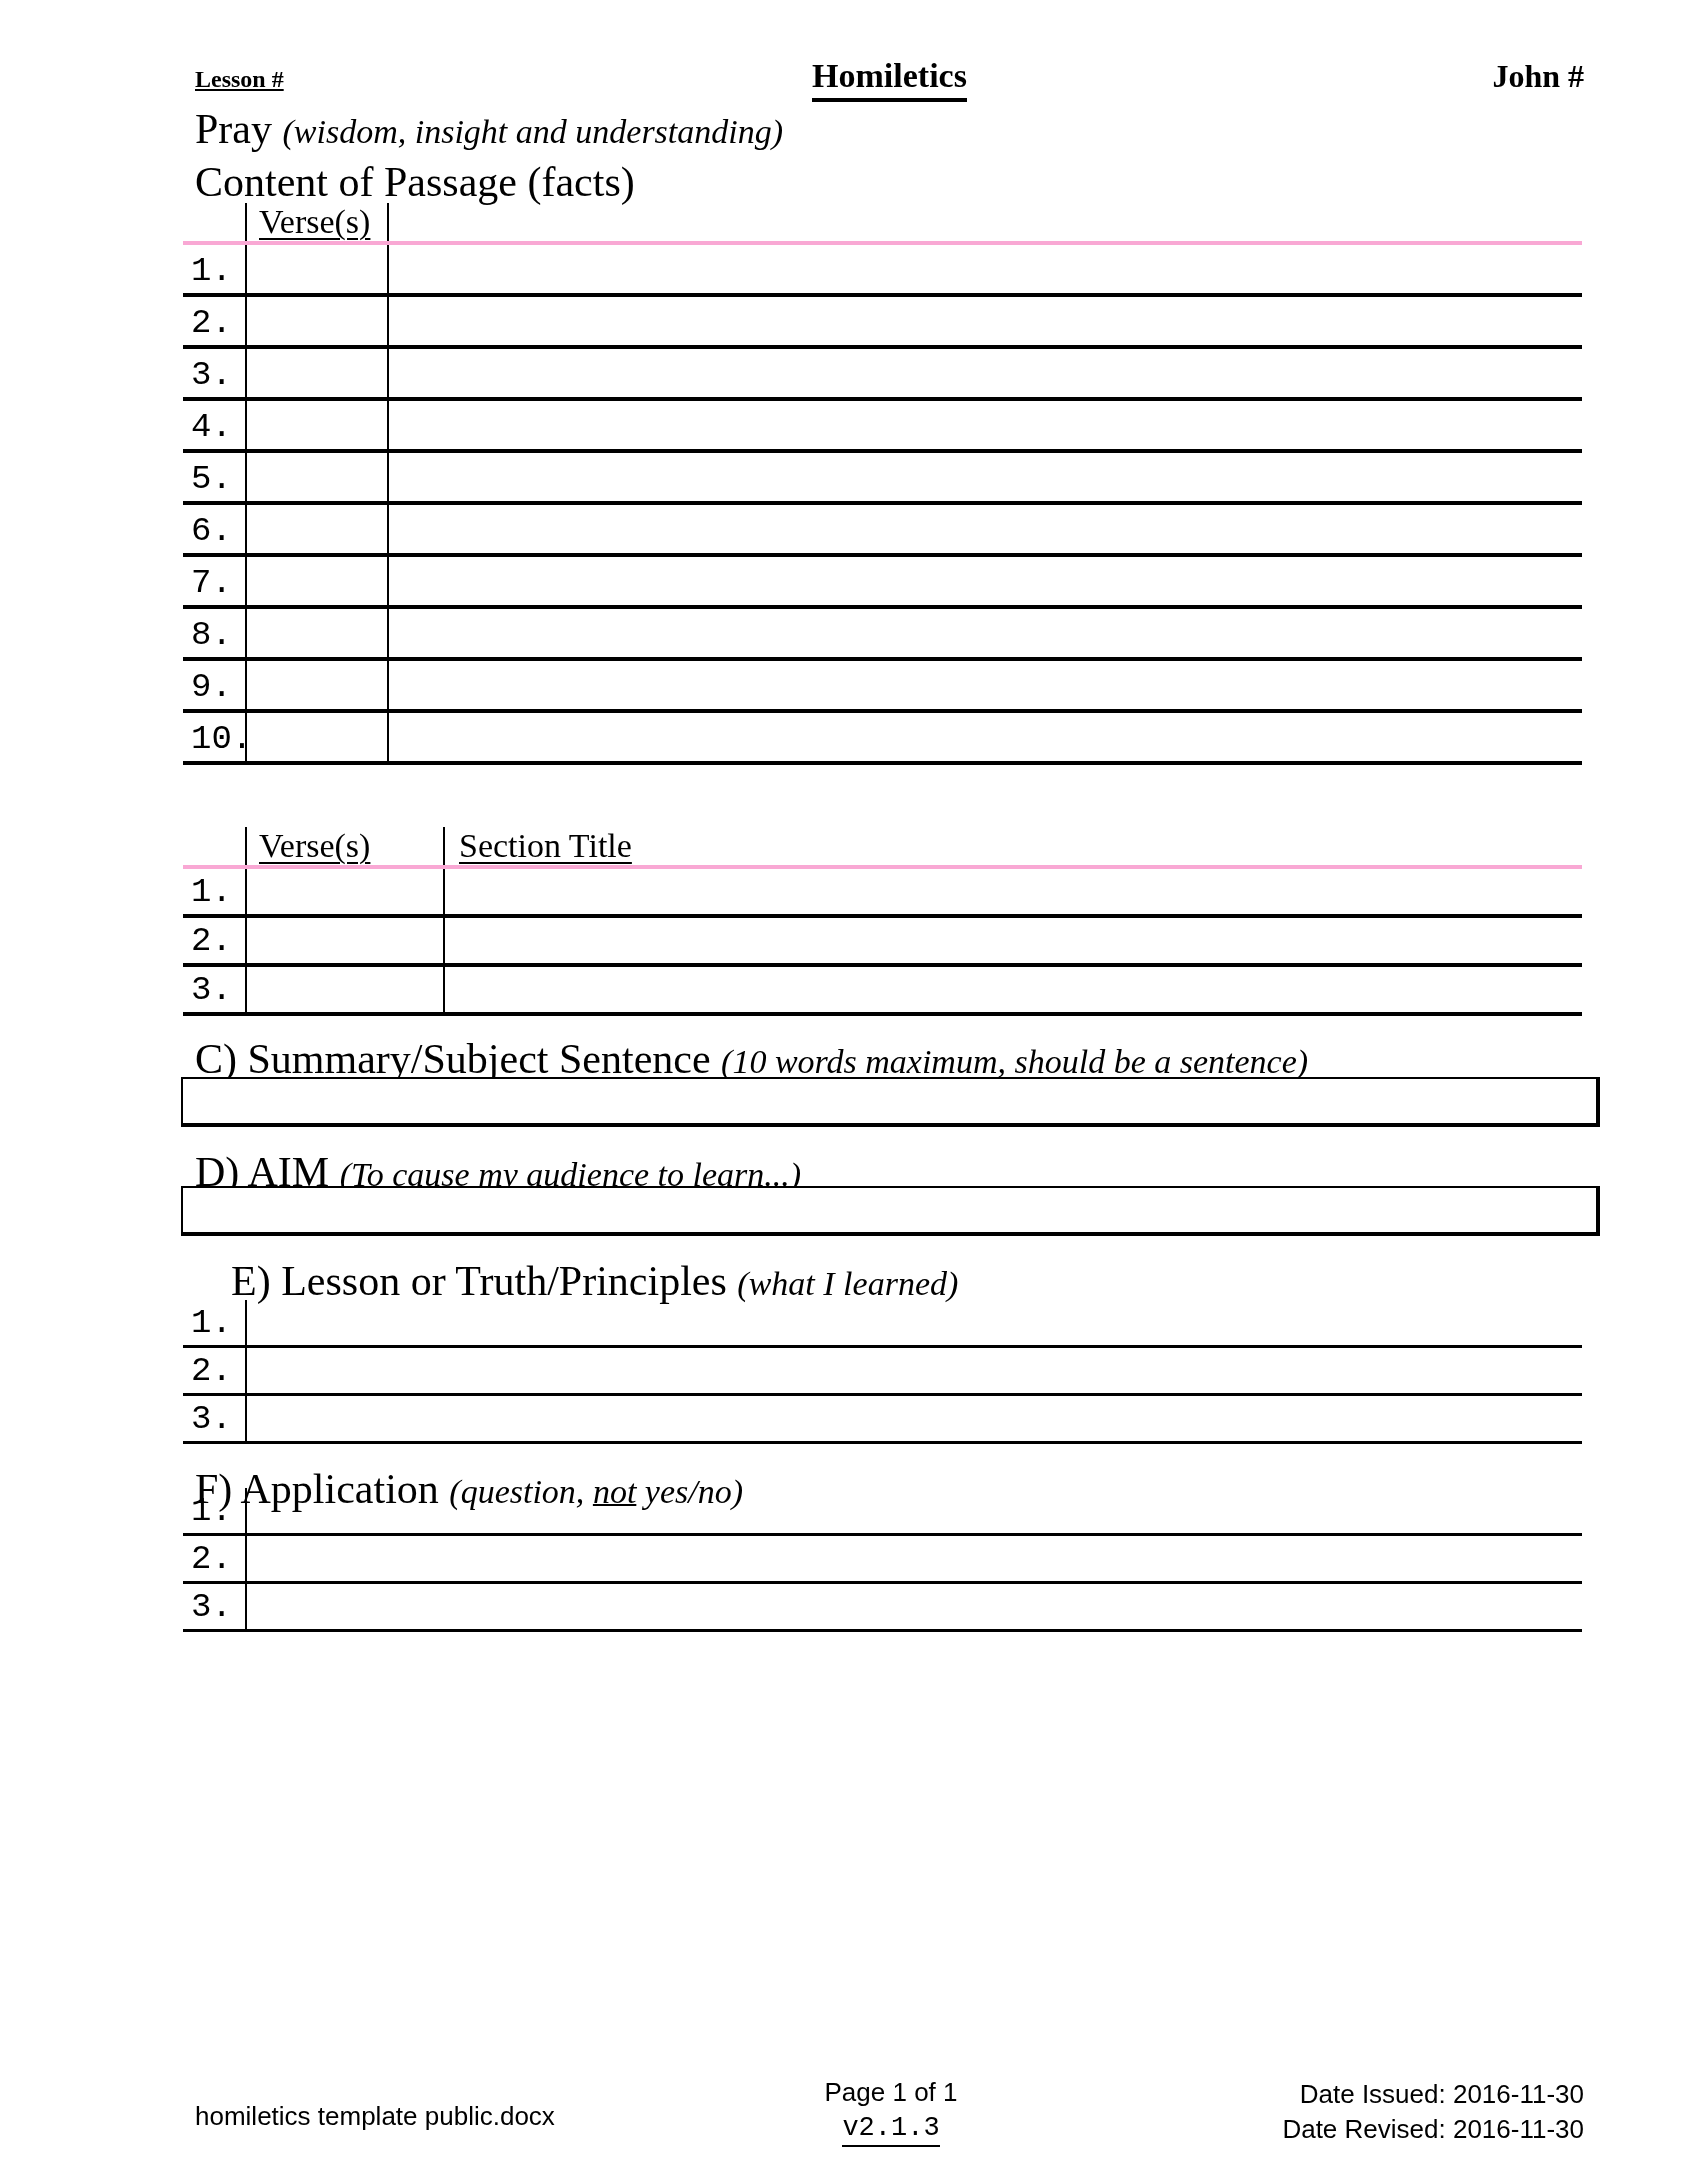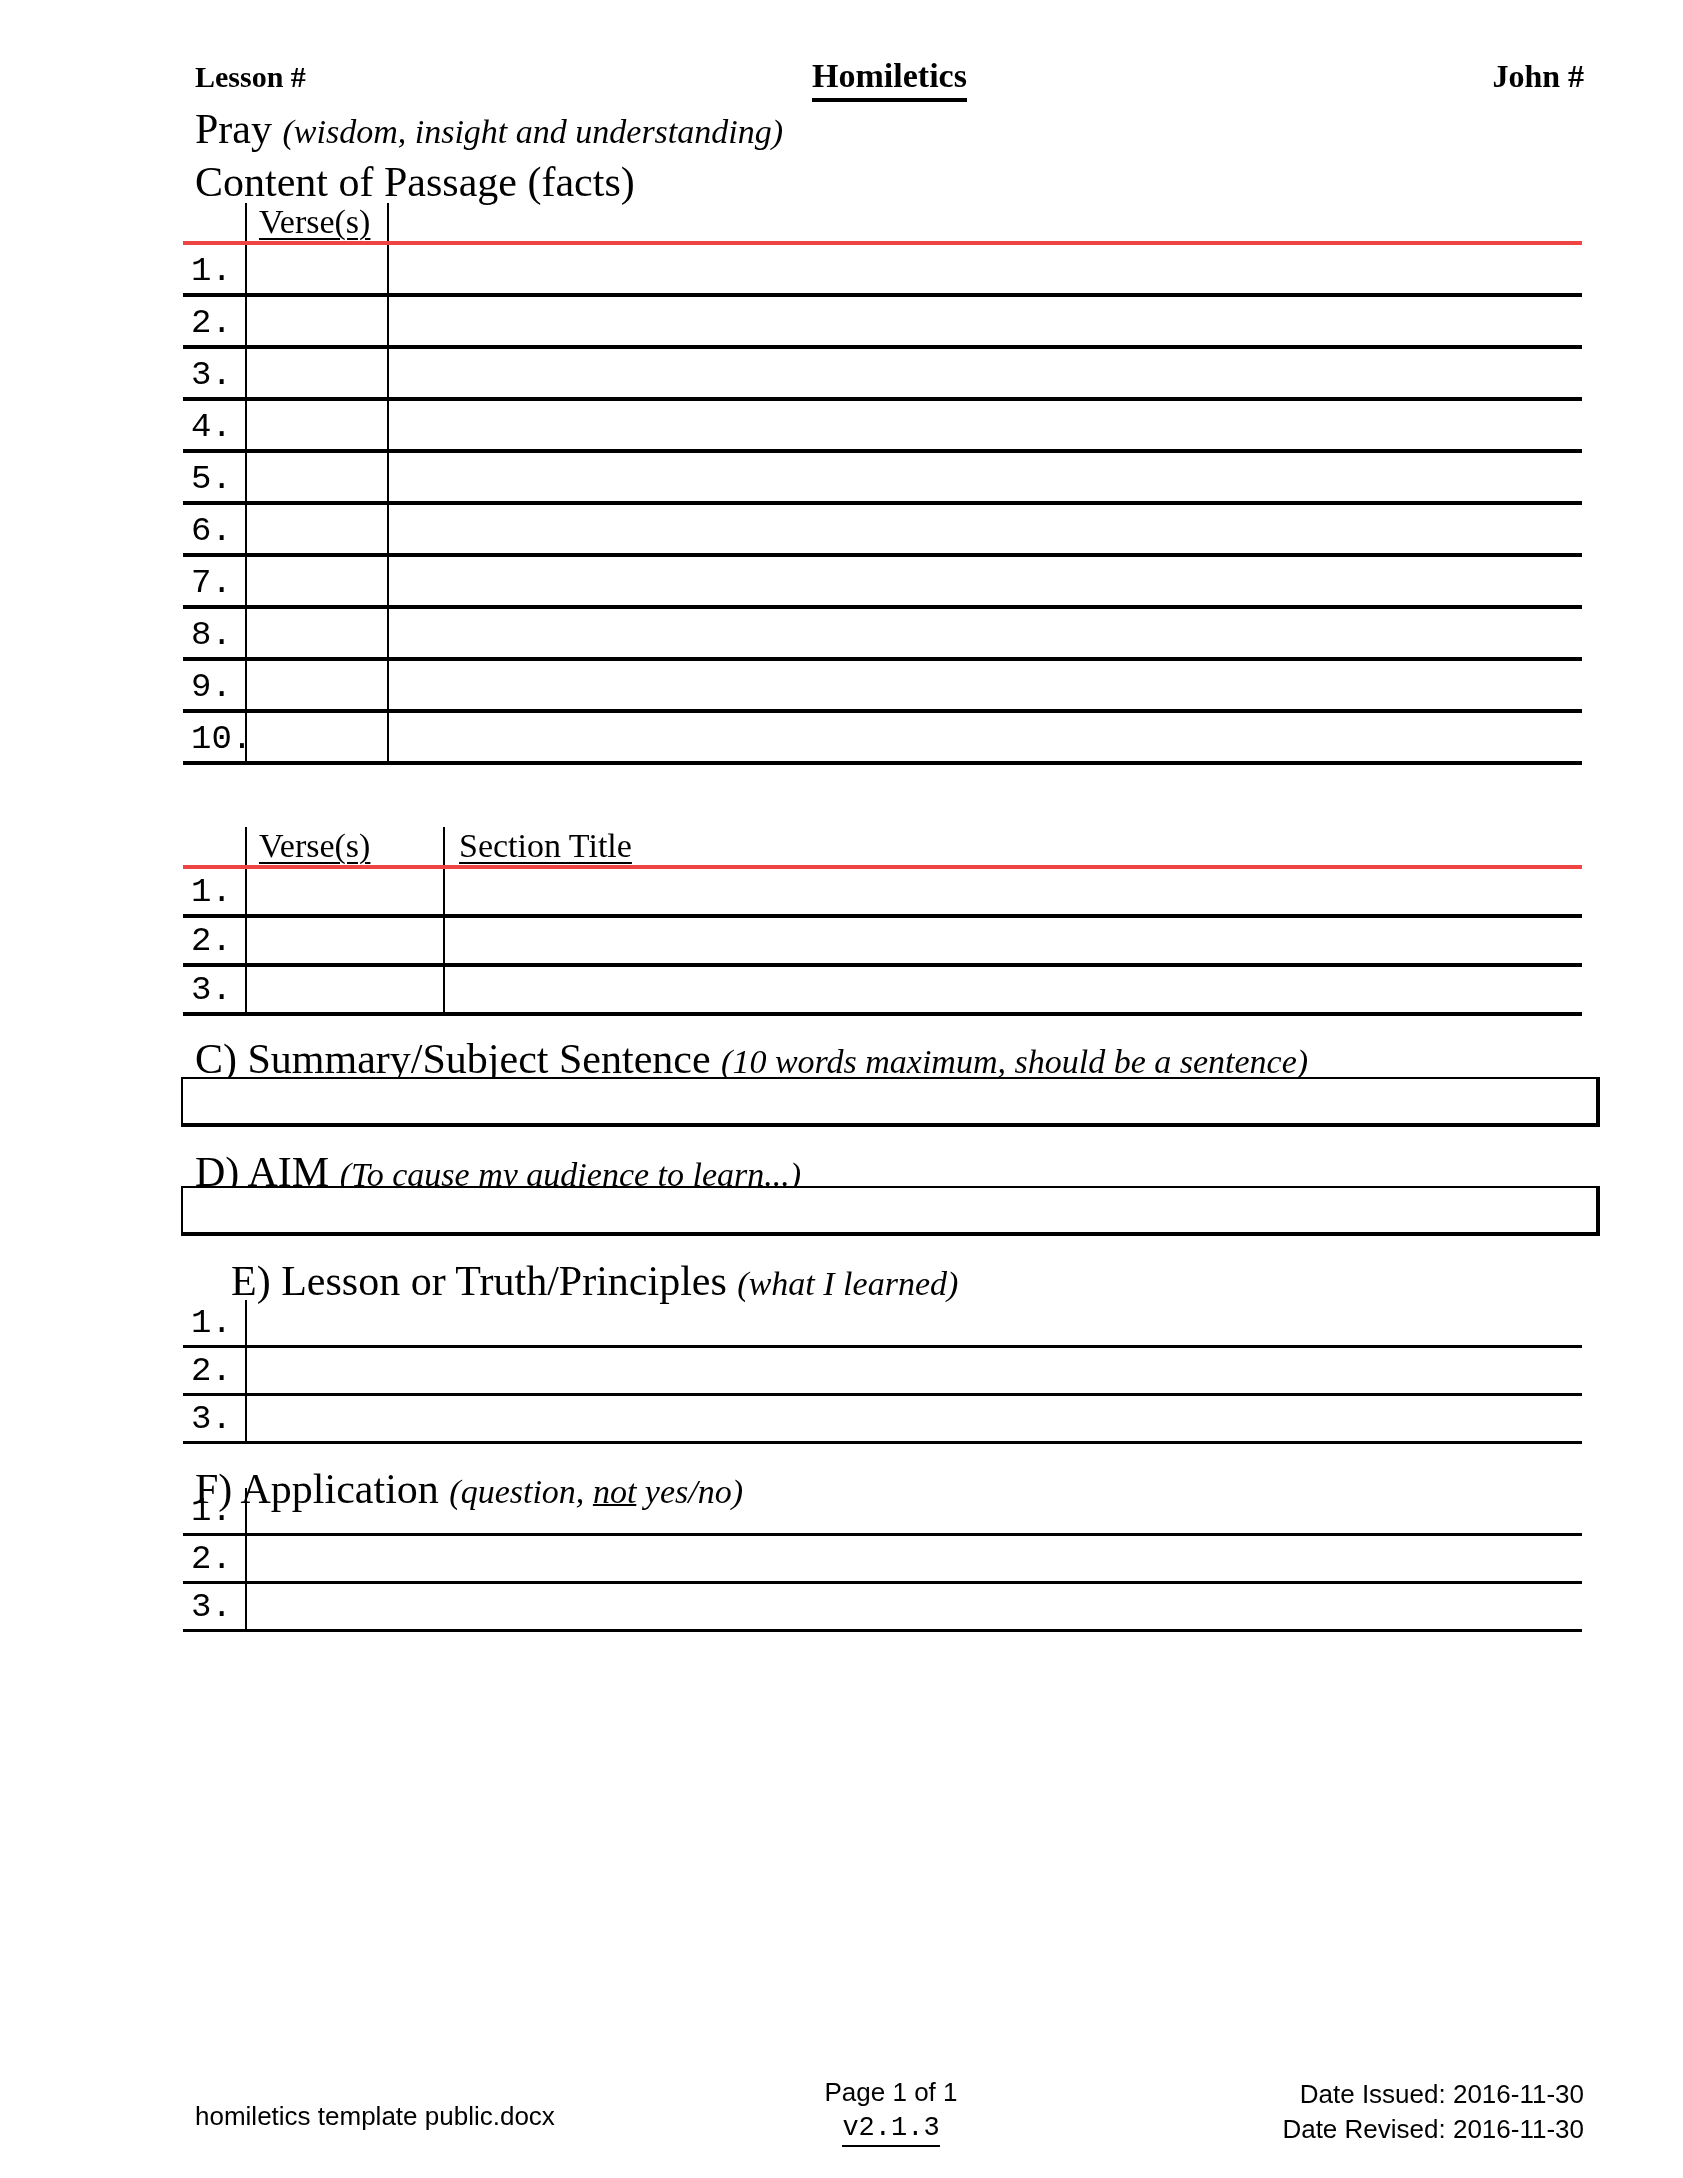--- a/index.html
+++ b/index.html
@@ -8,37 +8,37 @@
     width:1683px; height:2178px;
     background:#ffffff;
     color:#000;
     font-family:"Liberation Serif", serif;
     overflow:hidden;
   }
   .abs { position:absolute; }
 
   
   .doc-header { left:195px; top:57px; width:1389px; display:flex; align-items:baseline; }
-  .hdr-left  { width:33%; font-weight:bold; font-size:30px; text-align:left; }
+  .hdr-left  { width:33%; font-weight:bold; font-size:24px; text-align:left;text-decoration:underline; }
   .hdr-center{ width:34%; text-align:center; font-weight:bold; font-size:34px; }
   .hdr-center .ul { display:inline-block; border-bottom:4px solid #000; padding-bottom:3px; }
   .hdr-right { width:33%; font-weight:bold; font-size:32px; text-align:right; }
 
   
   .pray-line { left:195px; top:105px; font-size:42px; }
   .hint { font-style:italic; font-size:34px; }
 
   
   .sec-title { font-size:42px; white-space:nowrap; }
   .sec-title .hint { font-size:34px; }
 
   
   .tbl { position:absolute; left:183px; width:1399px; }
   .trow { display:flex; box-sizing:border-box; border-bottom:4px solid #000; }
-  .thead-row { height:42px; border-bottom:4px solid #ef4444; }
+  .thead-row { height:42px; border-bottom:4px solid #f9a8d4; }
   .cell { box-sizing:border-box; }
   .cell-num   { width:64px;  border-right:2px solid #000; display:flex; align-items:flex-end; padding:0 0 5px 8px; }
   .cell-verse-a { width:142px; border-right:2px solid #000; padding-left:12px; }
   .cell-verse-b { width:198px; border-right:2px solid #000; padding-left:12px; }
   .cell-rest  { flex:1; padding-left:14px; }
   .colhead { font-size:34px; text-decoration:underline; text-decoration-thickness:2px; text-underline-offset:5px; }
   .rownum { font-family:"Liberation Mono", monospace; font-size:34px; line-height:1; }
   .row-a { height:52px; }
   .row-b { height:49px; }
 

